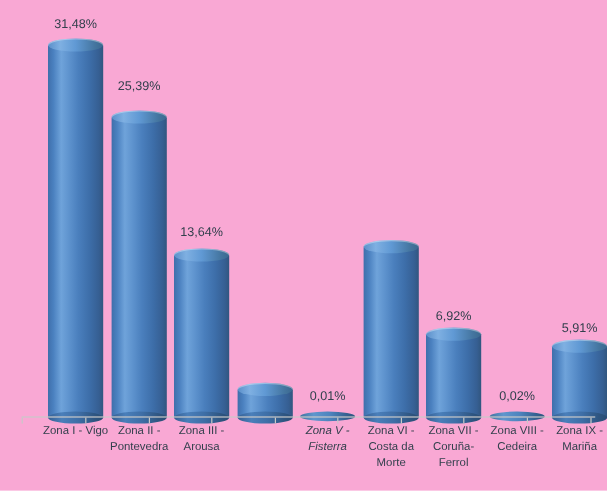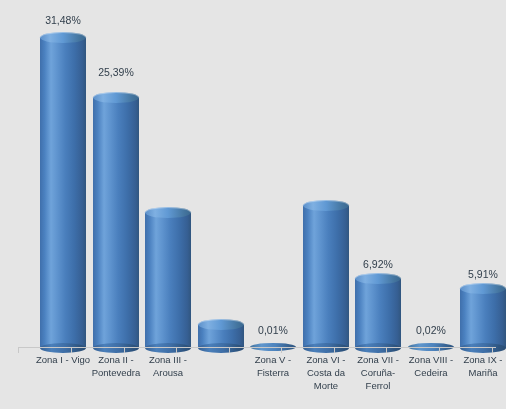--- a/index.html
+++ b/index.html
@@ -7,21 +7,21 @@
     padding: 0;
     background: #ffffff;
   }
   body {
     font-family: "Liberation Sans", sans-serif;
   }
   #chart-root {
     position: relative;
     width: 506px;
     height: 409px;
-    background: #e5e5e5;
+    background: #f9a8d4;
     overflow: hidden;
   }
   
   #plot-area {
     position: absolute;
     left: 0;
     top: 0;
     width: 506px;
     height: 348px;
   }
@@ -146,20 +146,21 @@
 </style>
 </head>
 <body>
 
 <div id="chart-root">
 
   <div id="plot-area">
 
     <div class="value-label" style="left:26px; top:14px;">31,48%</div>
     <div class="value-label" style="left:79px; top:66px;">25,39%</div>
+    <div class="value-label" style="left:131px; top:188px;">13,64%</div>
     <div class="value-label" style="left:236px; top:324px;">0,01%</div>
     <div class="value-label" style="left:341px; top:258px;">6,92%</div>
     <div class="value-label" style="left:394px; top:324px;">0,02%</div>
     <div class="value-label" style="left:446px; top:268px;">5,91%</div>
 
     <div class="bar-group" style="left:40px; height:310px;">
       <div class="cylinder" style="height:310px;">
         <div class="cyl-body"></div>
         <div class="cyl-bottom"></div>
         <div class="cyl-top" style="top:-6px;"></div>
@@ -244,21 +245,21 @@
       <div>Zona I - Vigo</div>
     </div>
     <div class="cat-label" style="left:140px;">
       <div>Zona III -</div>
       <div>Arousa</div>
     </div>
     <div class="cat-label" style="left:88px;">
       <div>Zona II -</div>
       <div>Pontevedra</div>
     </div>
-    <div class="cat-label" style="left:245px;">
+    <div class="cat-label" style="left:245px;font-style:italic;">
       <div>Zona V -</div>
       <div>Fisterra</div>
     </div>
     <div class="cat-label" style="left:298px;">
       <div>Zona VI -</div>
       <div>Costa da</div>
       <div>Morte</div>
     </div>
     <div class="cat-label" style="left:350px;">
       <div>Zona VII -</div>

